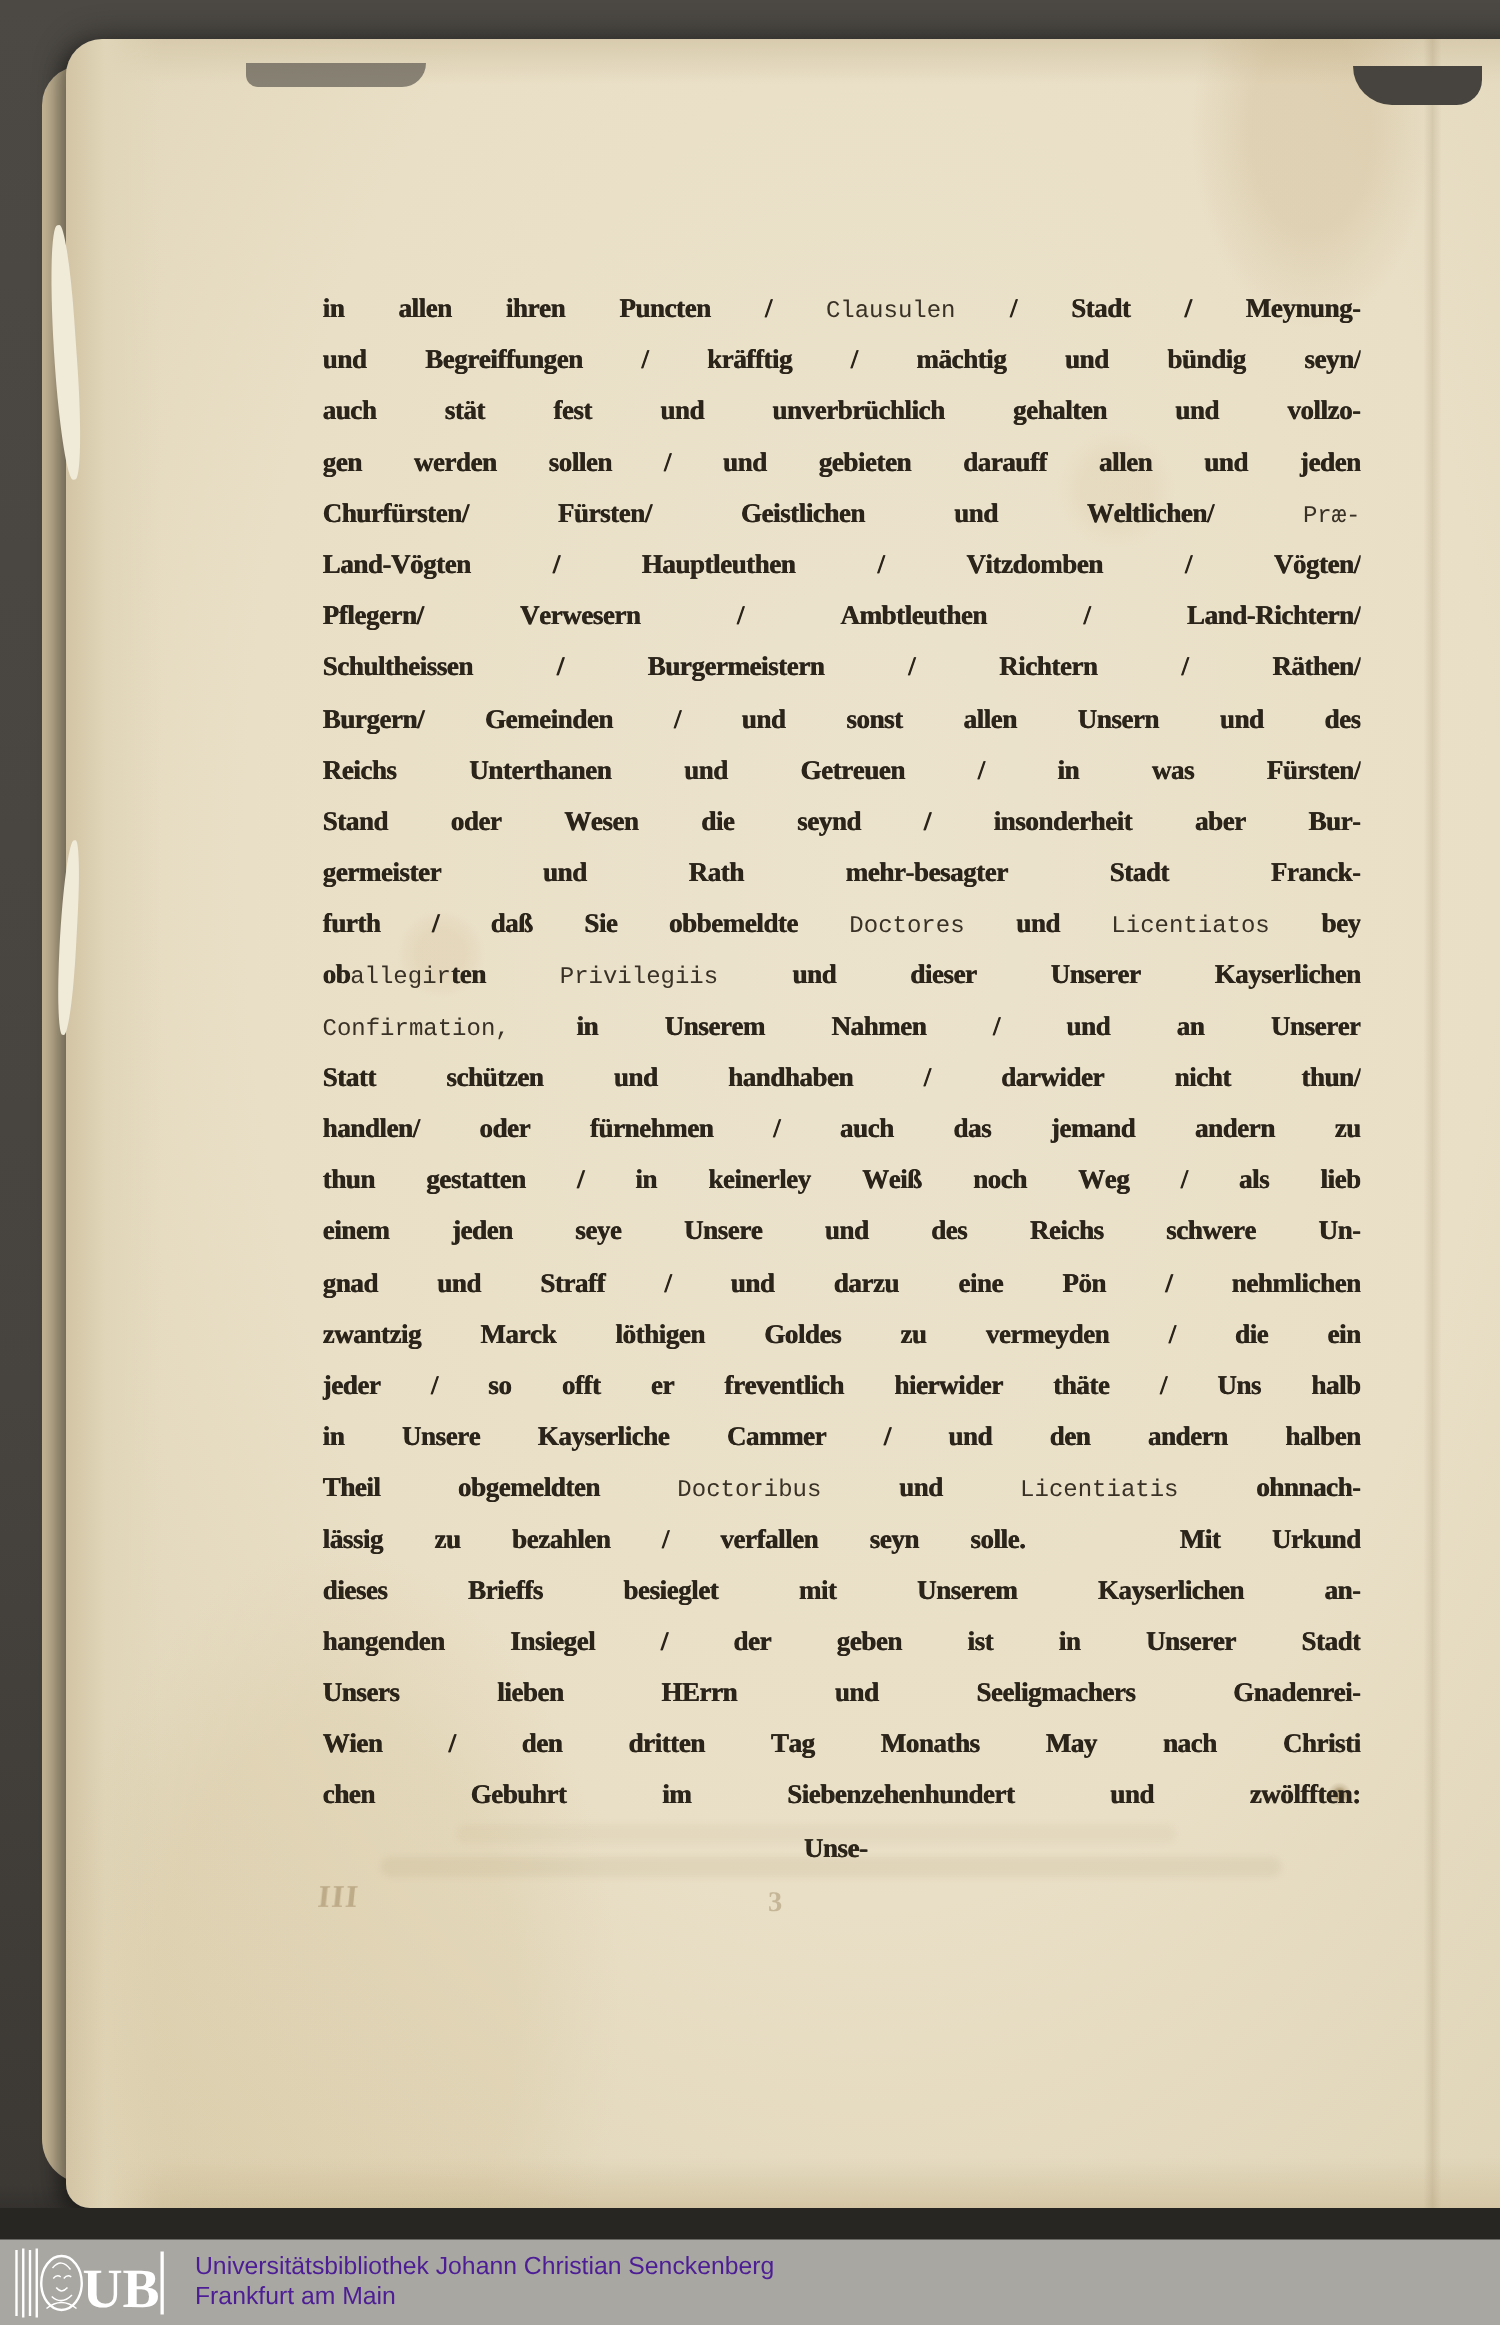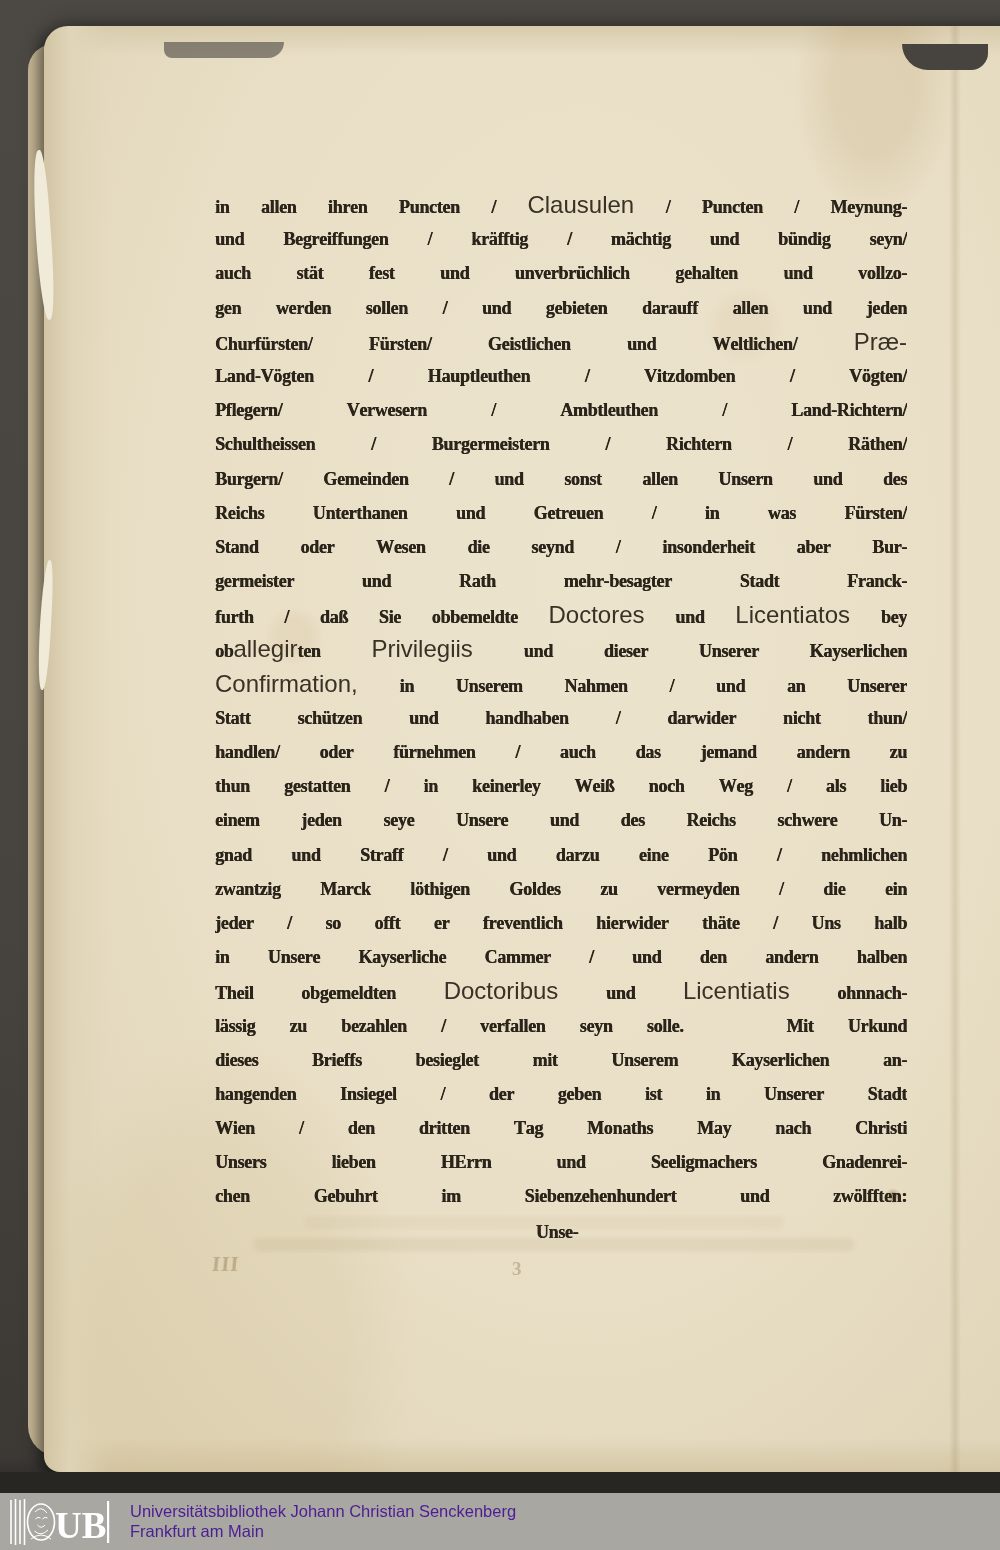--- a/index.html
+++ b/index.html
@@ -28,21 +28,21 @@
   #sliver2{left:40px;top:560px;width:11px;height:130px;transform:rotate(3deg);}
   .notch{position:absolute;background:#47443f;}
   #notch1{left:858px;top:18px;width:86px;height:26px;border-radius:0 0 22px 34px;}
   #notch2{left:120px;top:16px;width:120px;height:16px;border-radius:0 0 40px 20px;opacity:.6;}
   
   #text-block{position:absolute;left:171px;top:162px;width:692px;color:#2b241a;}
   .line{height:34.2px;line-height:34.2px;text-align:justify;text-align-last:justify;
         overflow:hidden;white-space:nowrap;font-kerning:none;}
   .f{font-family:"Liberation Serif",serif;font-weight:700;font-size:18px;
      letter-spacing:-0.3px;text-shadow:0.4px 0 currentColor;}
-  .a{font-family:Liberation Sans, sans-serif;font-weight:400;font-size:24px;
+  .a{font-family:Liberation Mono, monospace;font-weight:400;font-size:16px;
      color:#3a3126;letter-spacing:0;}
   #catchword-row{height:36px;line-height:36px;text-align:center;padding-right:8px;}
   
   .ghost-band{position:absolute;height:13px;background:rgba(150,125,80,.10);
               filter:blur(2px);border-radius:6px;}
   #ghost1{left:210px;top:1212px;width:600px;}
   #ghost2{left:260px;top:1190px;width:480px;opacity:.6;}
   #sig-mark{position:absolute;left:168px;top:1226px;font:700 21px "Liberation Serif",serif;
             color:rgba(140,115,75,.42);transform:skewX(-6deg);letter-spacing:1px;
             filter:blur(.4px);}
@@ -61,21 +61,21 @@
 <div id="stage">
 
   <div id="under-edge"></div>
 
   <div id="paper">
     <div id="notch1" class="notch"></div>
     <div id="notch2" class="notch"></div>
 
     <div id="text-block">
 
-      <div class="line"><span class="f">in allen ihren Puncten / </span><span class="a">Clausulen</span><span class="f"> / Puncten / Meynung-</span></div>
+      <div class="line"><span class="f">in allen ihren Puncten / </span><span class="a">Clausulen</span><span class="f"> / Stadt / Meynung-</span></div>
         <div class="line"><span class="f">und Begreiffungen / kräfftig / mächtig und bündig seyn/</span></div>
         <div class="line"><span class="f">auch stät fest und unverbrüchlich gehalten und vollzo-</span></div>
         <div class="line"><span class="f">gen werden sollen / und gebieten darauff allen und jeden</span></div>
         <div class="line"><span class="f">Churfürsten/ Fürsten/ Geistlichen und Weltlichen/ </span><span class="a">Præ-</span></div>
         <div class="line"><span class="f">Land-Vögten / Hauptleuthen / Vitzdomben / Vögten/</span></div>
         <div class="line"><span class="f">Pflegern/ Verwesern / Ambtleuthen / Land-Richtern/</span></div>
         <div class="line"><span class="f">Schultheissen / Burgermeistern / Richtern / Räthen/</span></div>
         <div class="line"><span class="f">Burgern/ Gemeinden / und sonst allen Unsern und des</span></div>
         <div class="line"><span class="f">Reichs Unterthanen und Getreuen / in was Fürsten/</span></div>
         <div class="line"><span class="f">Stand oder Wesen die seynd / insonderheit aber Bur-</span></div>
@@ -88,22 +88,22 @@
         <div class="line"><span class="f">thun gestatten / in keinerley Weiß noch Weg / als lieb</span></div>
         <div class="line"><span class="f">einem jeden seye Unsere und des Reichs schwere Un-</span></div>
         <div class="line"><span class="f">gnad und Straff / und darzu eine Pön / nehmlichen</span></div>
         <div class="line"><span class="f">zwantzig Marck löthigen Goldes zu vermeyden / die ein</span></div>
         <div class="line"><span class="f">jeder / so offt er freventlich hierwider thäte / Uns halb</span></div>
         <div class="line"><span class="f">in Unsere Kayserliche Cammer / und den andern halben</span></div>
         <div class="line"><span class="f">Theil obgemeldten </span><span class="a">Doctoribus</span><span class="f"> und </span><span class="a">Licentiatis</span><span class="f"> ohnnach-</span></div>
         <div class="line"><span class="f">lässig zu bezahlen / verfallen seyn solle.&nbsp;&nbsp; Mit Urkund</span></div>
         <div class="line"><span class="f">dieses Brieffs besieglet mit Unserem Kayserlichen an-</span></div>
         <div class="line"><span class="f">hangenden Insiegel / der geben ist in Unserer Stadt</span></div>
+        <div class="line"><span class="f">Unsers lieben HErrn und Seeligmachers Gnadenrei-</span></div>
         <div class="line"><span class="f">Wien / den dritten Tag Monaths May nach Christi</span></div>
-        <div class="line"><span class="f">Unsers lieben HErrn und Seeligmachers Gnadenrei-</span></div>
         <div class="line"><span class="f">chen Gebuhrt im Siebenzehenhundert und zwölfften:</span></div>
         <div id="catchword-row">
         <span class="f">Unse-</span>
       </div>
     </div>
 
     <div id="ghost1" class="ghost-band"></div>
     <div id="ghost2" class="ghost-band"></div>
     <div id="sig-mark">III</div>
     <div id="ghost-num">3</div>

